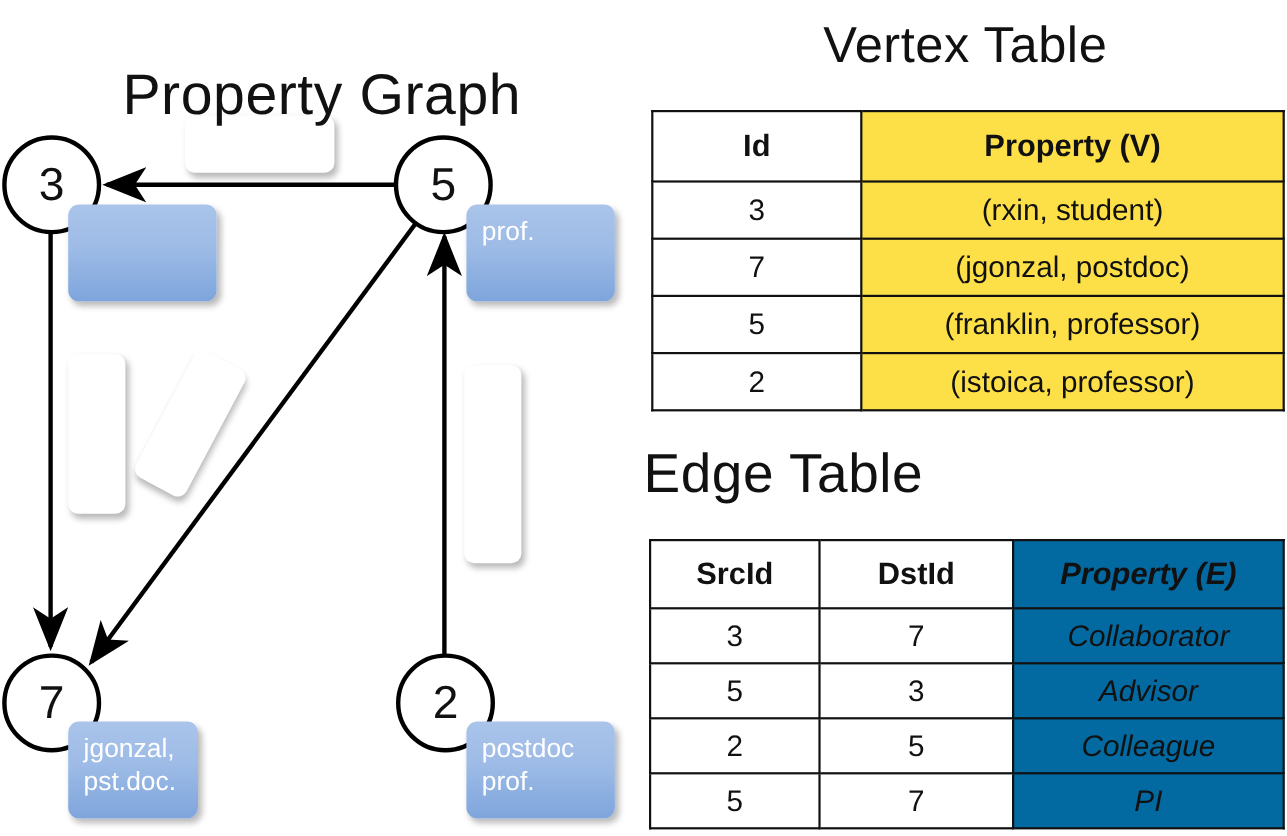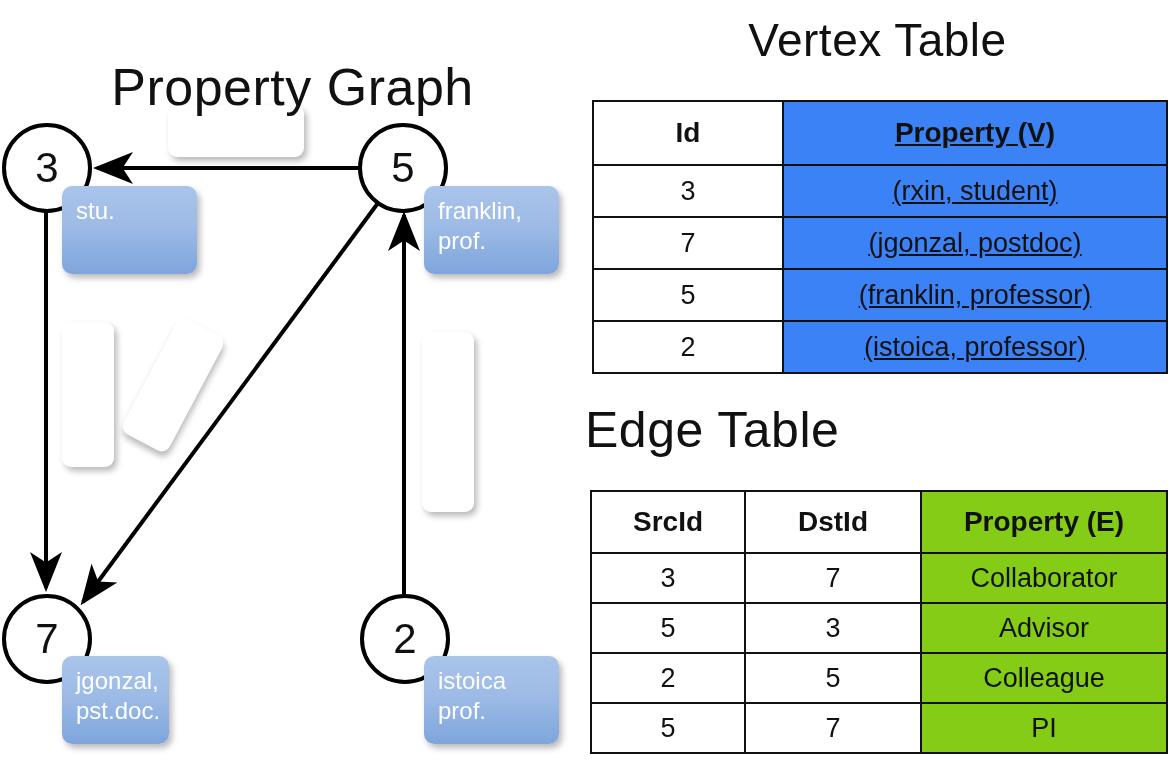--- a/index.html
+++ b/index.html
@@ -134,22 +134,22 @@
     font-size: 27px;
     color: #111;
     padding: 4px 2px;
     white-space: nowrap;
   }
   .data-table th {
     font-weight: 700;
     font-size: 28px;
     padding: 10px 2px;
   }
-  .cell-blue { background: #3b82f6; text-decoration: underline; }
-  .cell-orange { background: #84cc16; }
+  .cell-blue { background: #fde047; }
+  .cell-orange { background: #0369a1; font-style: italic; }
   .cell-plain { background: #ffffff; }
 
   #vertex-table { left: 592px; top: 100px; width: 574px; }
   #vertex-table .col-id   { width: 190px; }
   #vertex-table .col-prop { width: 384px; }
   #vertex-table th, #vertex-table td { height: 42px; }
 
   #edge-table { left: 590px; top: 490px; width: 576px; }
   #edge-table .col-src  { width: 154px; }
   #edge-table .col-dst  { width: 176px; }
@@ -193,35 +193,33 @@
 
   <div class="vertex" style="left:2px; top:594px; width:90px; height:90px;">
     <span class="vertex-label">7</span>
   </div>
 
   <div class="vertex" style="left:360px; top:594px; width:90px; height:90px;">
     <span class="vertex-label">2</span>
   </div>
 
   <div class="prop-box" style="left:62px; top:186px; width:135px; height:88px;">
-    <span>stu.</span>
   </div>
 
   <div class="prop-box" style="left:424px; top:186px; width:135px; height:88px;">
-    <span>franklin,</span>
     <span>prof.</span>
   </div>
 
-  <div class="prop-box" style="left:62px; top:656px; width:107px; height:88px;">
+  <div class="prop-box" style="left:62px; top:656px; width:118px; height:88px;">
     <span>jgonzal,</span>
     <span>pst.doc.</span>
   </div>
 
   <div class="prop-box" style="left:424px; top:656px; width:135px; height:88px;">
-    <span>istoica</span>
+    <span>postdoc</span>
     <span>prof.</span>
   </div>
 
   <div class="edge-label" style="left:168px; top:105px; width:136px; height:52px;">
     <span>Advisor</span>
   </div>
 
   <div class="edge-label vert-text" style="left:62px; top:322px; width:52px; height:145px;">
     <span>Collab.</span>
   </div>

